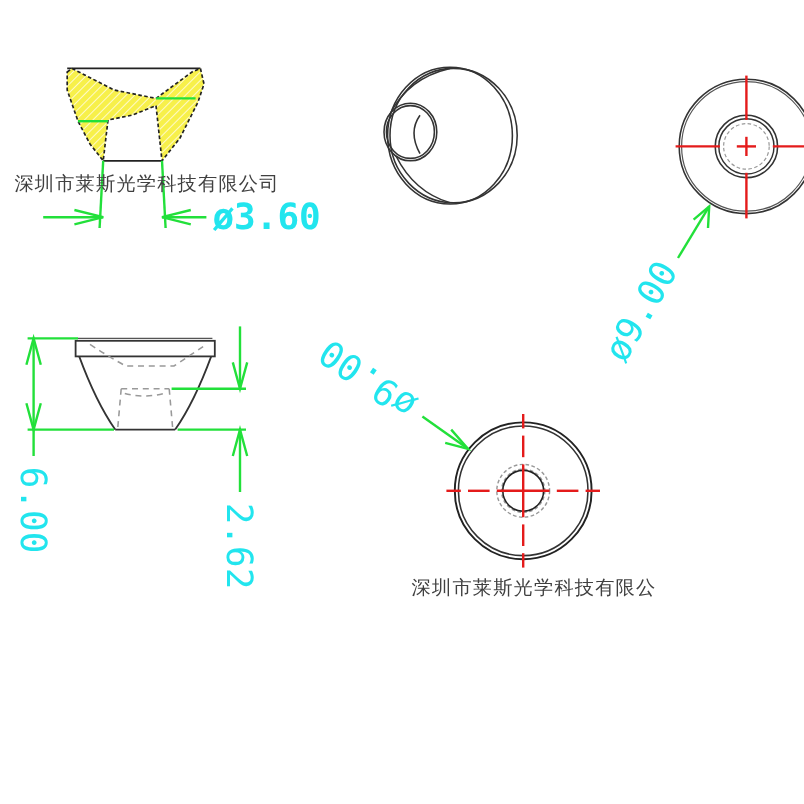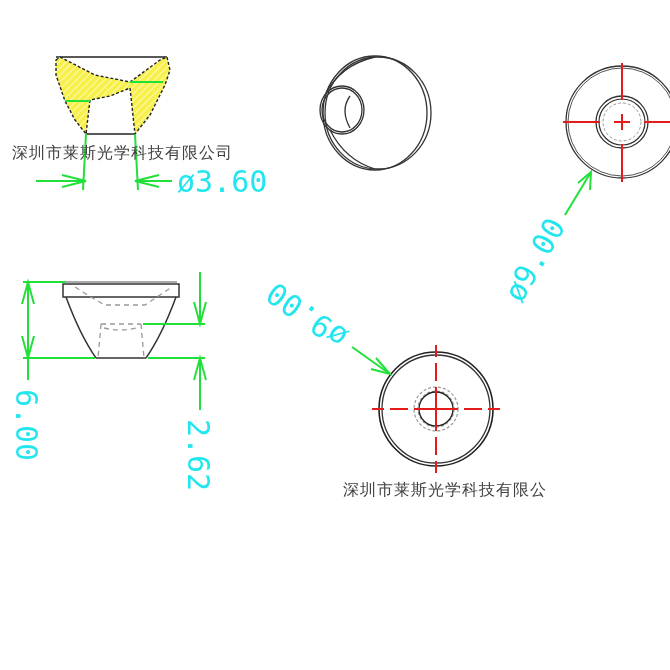--- a/index.html
+++ b/index.html
@@ -120,17 +120,17 @@
     <g stroke="#22e03a" stroke-width="2" fill="none">
       <line x1="352" y1="347" x2="390" y2="374"></line>
       <polyline points="376,358 390,374 371,369"></polyline>
     </g>
   </g>
 </svg>
 
 <div class="watermark" style="left:12px; top:143px;">深圳市莱斯光学科技有限公司</div>
 <div class="watermark" style="left:343px; top:480px;">深圳市莱斯光学科技有限公</div>
 
-<div class="dim" style="left:177px; top:167px;">ø3.60</div>
+<div class="dim" style="left:177px; top:167px;font-weight:bold;">ø3.60</div>
 <div class="dim" style="left:-10px; top:410px; transform: rotate(90deg); transform-origin: center;">6.00</div>
 <div class="dim" style="left:162px; top:440px; transform: rotate(90deg); transform-origin: center;">2.62</div>
 <div class="dim" style="left:490px; top:245px; transform: rotate(-60deg); transform-origin: center;">ø9.00</div>
 <div class="dim" style="left:262px; top:300px; transform: rotate(215deg); transform-origin: center;">ø9.00</div>
 
 </body></html>

